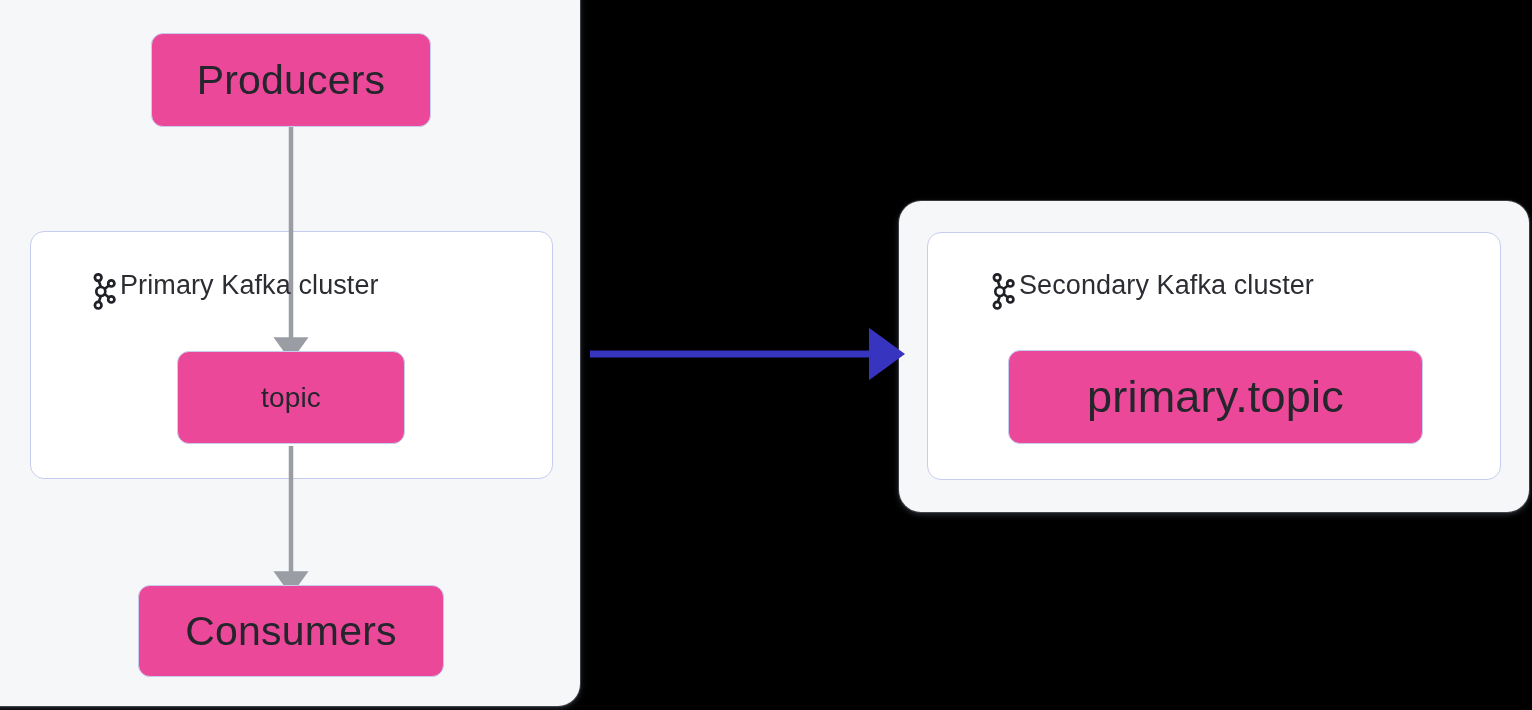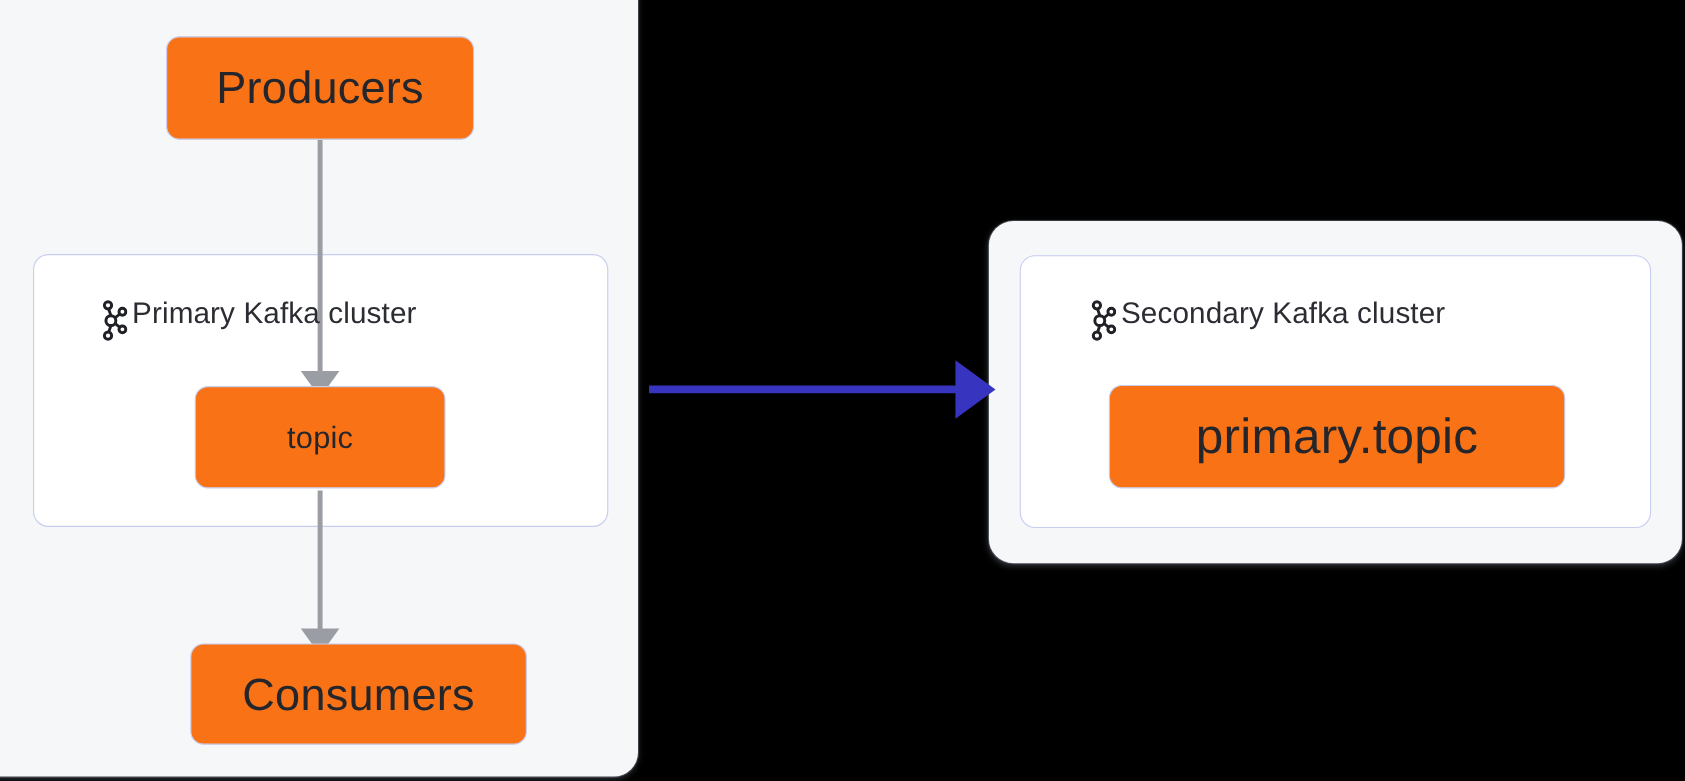--- a/index.html
+++ b/index.html
@@ -87,41 +87,40 @@
     font-size: 27px;
     font-weight: 350;
     letter-spacing: 0.1px;
     color: #2b2d33;
     line-height: 1;
   }
 
   
   .node {
     position: absolute;
-    background: #f97316;
+    background: #ec4899;
     border: 1.6px solid #c6cdf0;
     border-radius: 12px;
     box-sizing: border-box;
     display: flex;
     align-items: center;
     justify-content: center;
     color: #24262c;
     font-weight: 350;
     letter-spacing: 0.2px;
   }
   #node-producers {
     left: 151px; top: 33px;
     width: 280px; height: 94px;
     font-size: 41px;
   }
   #node-consumers {
     left: 138px; top: 585px;
     width: 306px; height: 92px;
     font-size: 41px;
-    margin-left: 35px;
   }
   #node-topic {
     left: 177px; top: 351px;
     width: 228px; height: 93px;
     font-size: 28px;
   }
   #node-primary-topic {
     left: 1008px; top: 350px;
     width: 415px; height: 94px;
     font-size: 45px;

